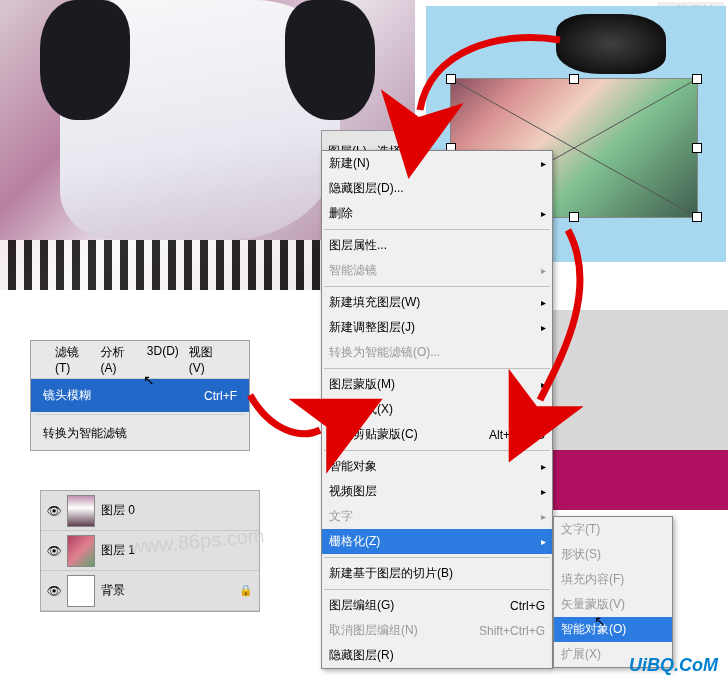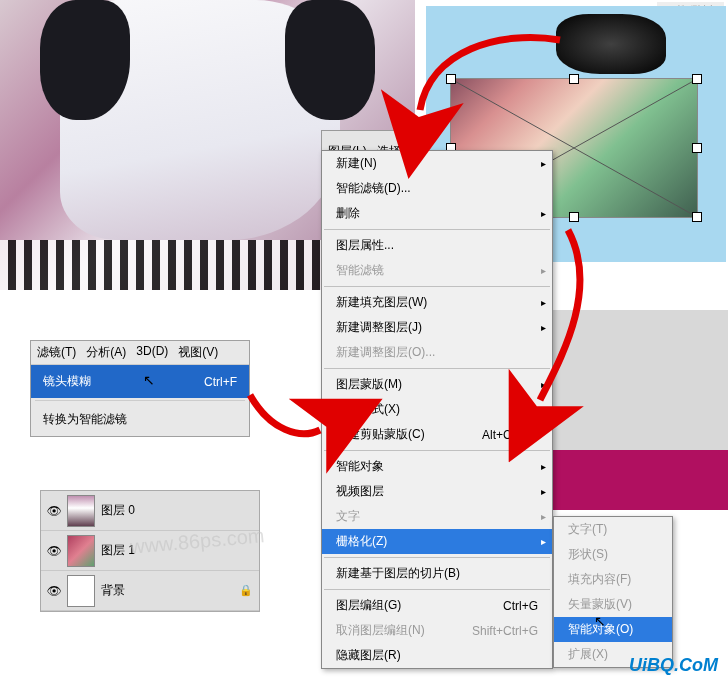--- a/index.html
+++ b/index.html
@@ -25,31 +25,31 @@
 .th-ml { left: -5px; top: 50%; margin-top: -5px; }
 .th-mr { right: -5px; top: 50%; margin-top: -5px; }
 .th-bl { left: -5px; bottom: -5px; }
 .th-bm { left: 50%; bottom: -5px; margin-left: -5px; }
 .th-br { right: -5px; bottom: -5px; }
 .transform-diag1 { position: absolute; left: 0; top: 0; width: 100%; height: 100%; }
 .canvas-dark { position: absolute; right: 60px; top: 8px; width: 110px; height: 60px; background: radial-gradient(#404040, #000); border-radius: 30% 40%; }
 
 
 .filter-menubar { position: absolute; left: 30px; top: 340px; width: 220px; background: #e8e8e8; border: 1px solid #a0a0a0; font-size: 12px; }
-.filter-menubar-row { display: flex; padding: 3px 6px; gap: 10px; border-bottom: 1px solid #ccc; }
+.filter-menubar-row { display: flex; padding: 3px 24px; gap: 10px; border-bottom: 1px solid #ccc; }
 .filter-menubar-row span { cursor: default; }
 .filter-item { padding: 8px 12px; display: flex; justify-content: space-between; align-items: center; }
 .filter-item.highlight { background: #2168c8; color: #fff; }
 .filter-sep { height: 1px; background: #ccc; margin: 2px 4px; }
 .cursor1 { position: absolute; left: 143px; top: 372px; font-size: 14px; color: #000; pointer-events: none; }
 
 
 .layer-menubar { position: absolute; left: 321px; top: 130px; background: #e5e5e5; border: 1px solid #999; font-size: 12px; padding: 12px 6px; display: flex; gap: 10px; }
 .layer-menu { position: absolute; left: 321px; top: 150px; width: 232px; background: #f0f0f0; border: 1px solid #888; font-size: 12px; box-shadow: 2px 2px 5px rgba(0,0,0,0.3); }
-.menu-item { padding: 4px 14px; display: flex; justify-content: space-between; align-items: center; position: relative; }
+.menu-item { padding: 4px 7px; display: flex; justify-content: space-between; align-items: center; position: relative; }
 .menu-item.has-sub::after { content: "▸"; position: absolute; right: 6px; font-size: 10px; }
 .menu-item.disabled { color: #999; }
 .menu-item.highlight { background: #2c7be0; color: #fff; }
 .menu-sep { height: 1px; background: #c0c0c0; margin: 3px 2px; }
 
 
 .submenu { position: absolute; left: 553px; top: 516px; width: 120px; background: #f0f0f0; border: 1px solid #888; font-size: 12px; box-shadow: 2px 2px 5px rgba(0,0,0,0.3); }
 .cursor2 { position: absolute; left: 594px; top: 613px; font-size: 14px; color: #000; pointer-events: none; z-index: 10; }
 
 
@@ -126,41 +126,41 @@
 <div class="layer-menubar">
   <span>图层(L)</span>
   <span>选择</span>
 </div>
 
 <div class="layer-menu">
   <div class="menu-item has-sub">
       <span>新建(N)</span>
     </div>
   <div class="menu-item">
-      <span>智能滤镜(D)...</span>
+      <span>隐藏图层(D)...</span>
     </div>
   <div class="menu-item has-sub">
       <span>删除</span>
     </div>
   <div class="menu-sep"></div>
   <div class="menu-item">
       <span>图层属性...</span>
     </div>
   <div class="menu-item disabled has-sub">
       <span>智能滤镜</span>
     </div>
   <div class="menu-sep"></div>
   <div class="menu-item has-sub">
       <span>新建填充图层(W)</span>
     </div>
   <div class="menu-item has-sub">
       <span>新建调整图层(J)</span>
     </div>
   <div class="menu-item disabled">
-      <span>新建调整图层(O)...</span>
+      <span>转换为智能滤镜(O)...</span>
     </div>
   <div class="menu-sep"></div>
   <div class="menu-item has-sub">
       <span>图层蒙版(M)</span>
     </div>
   <div class="menu-item has-sub">
       <span>图层样式(X)</span>
     </div>
   <div class="menu-item">
     <span>创建剪贴蒙版(C)</span>

